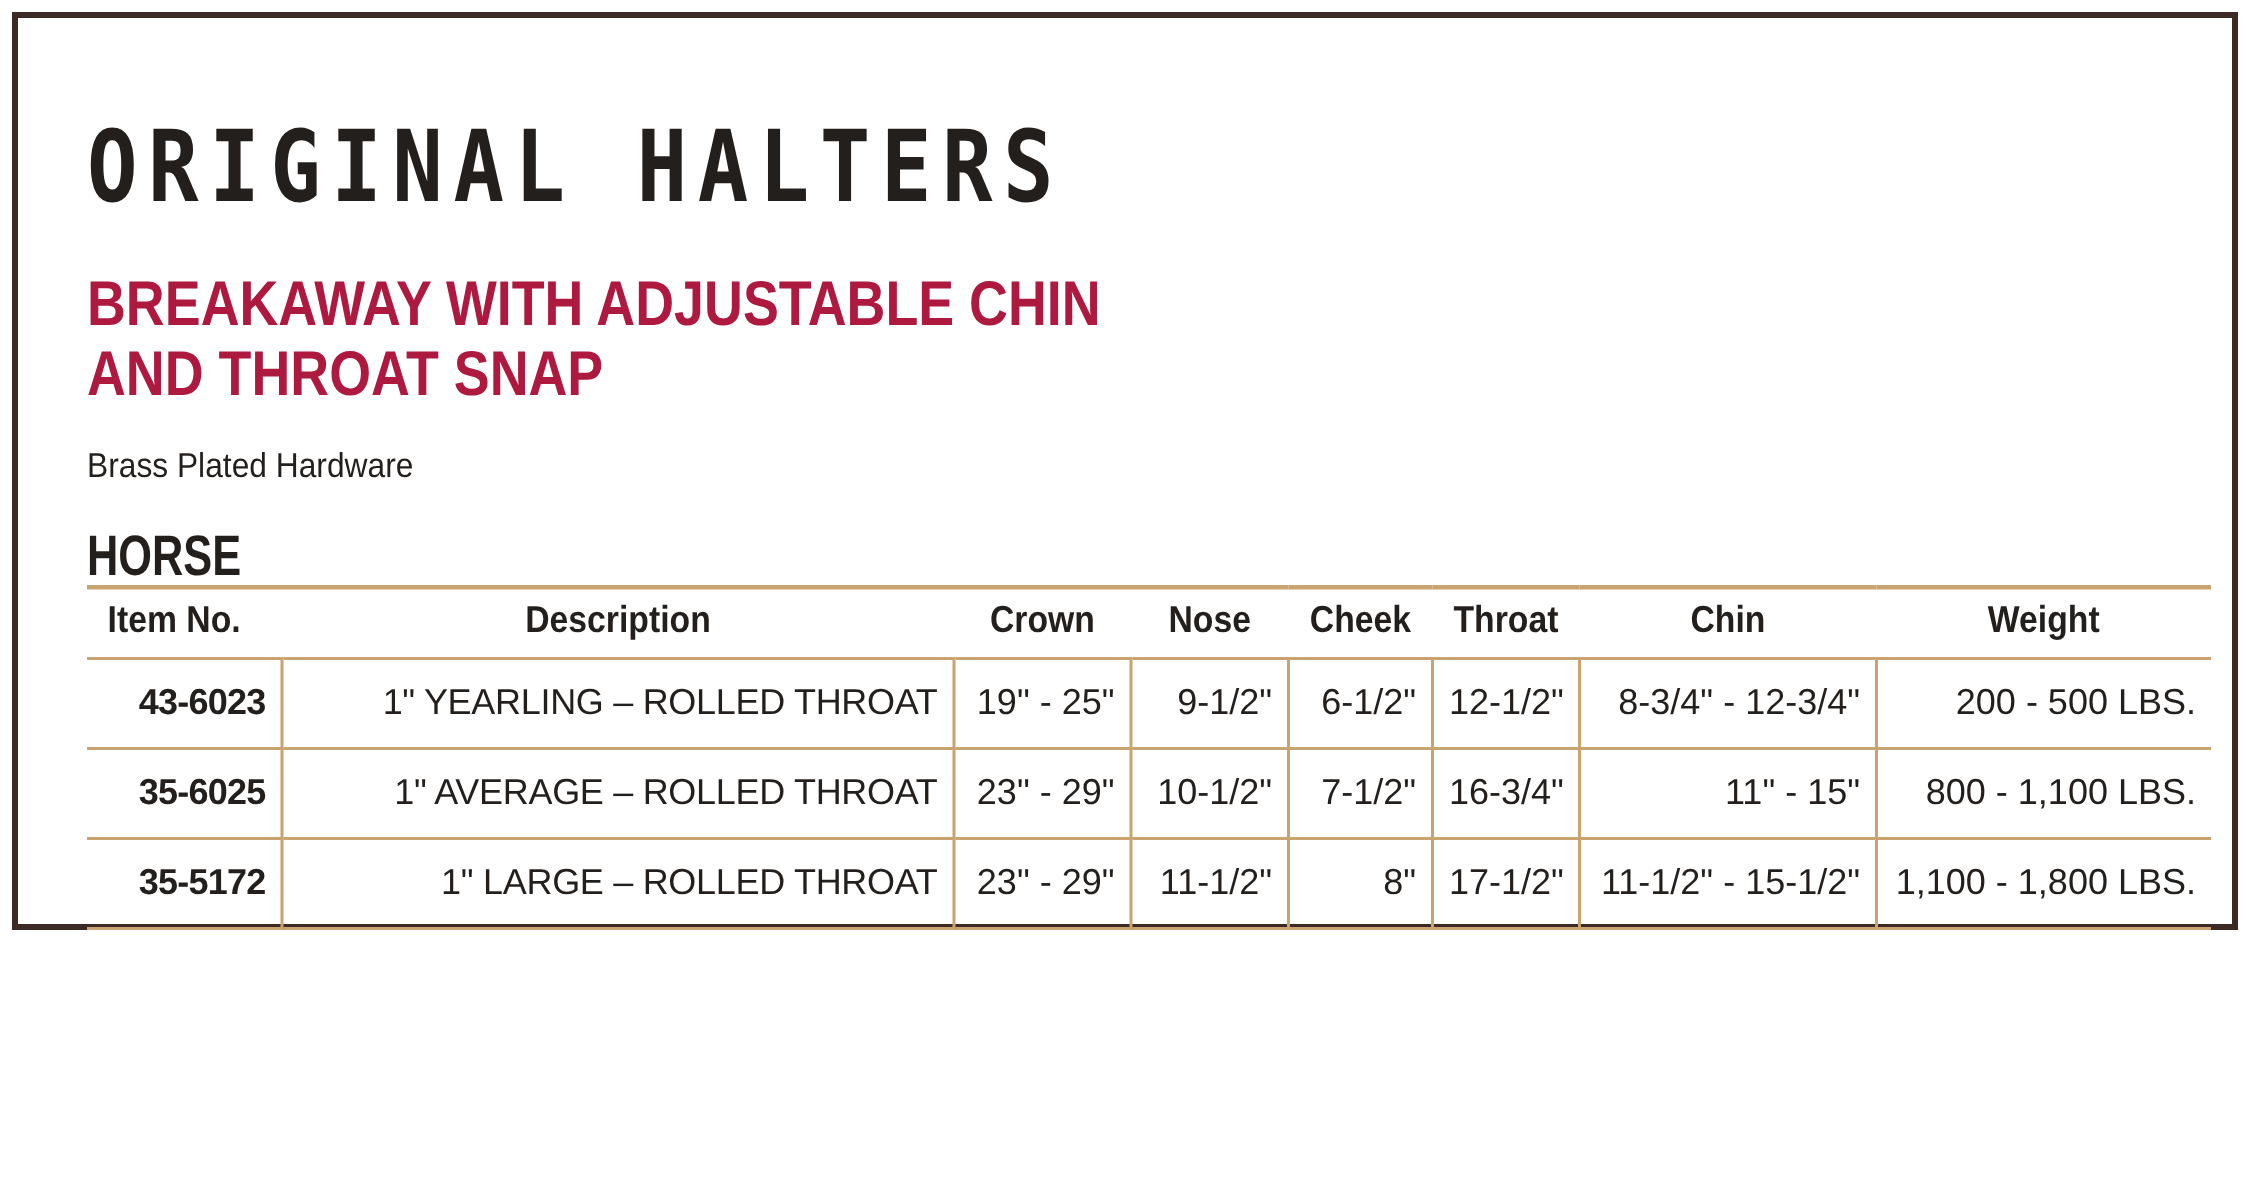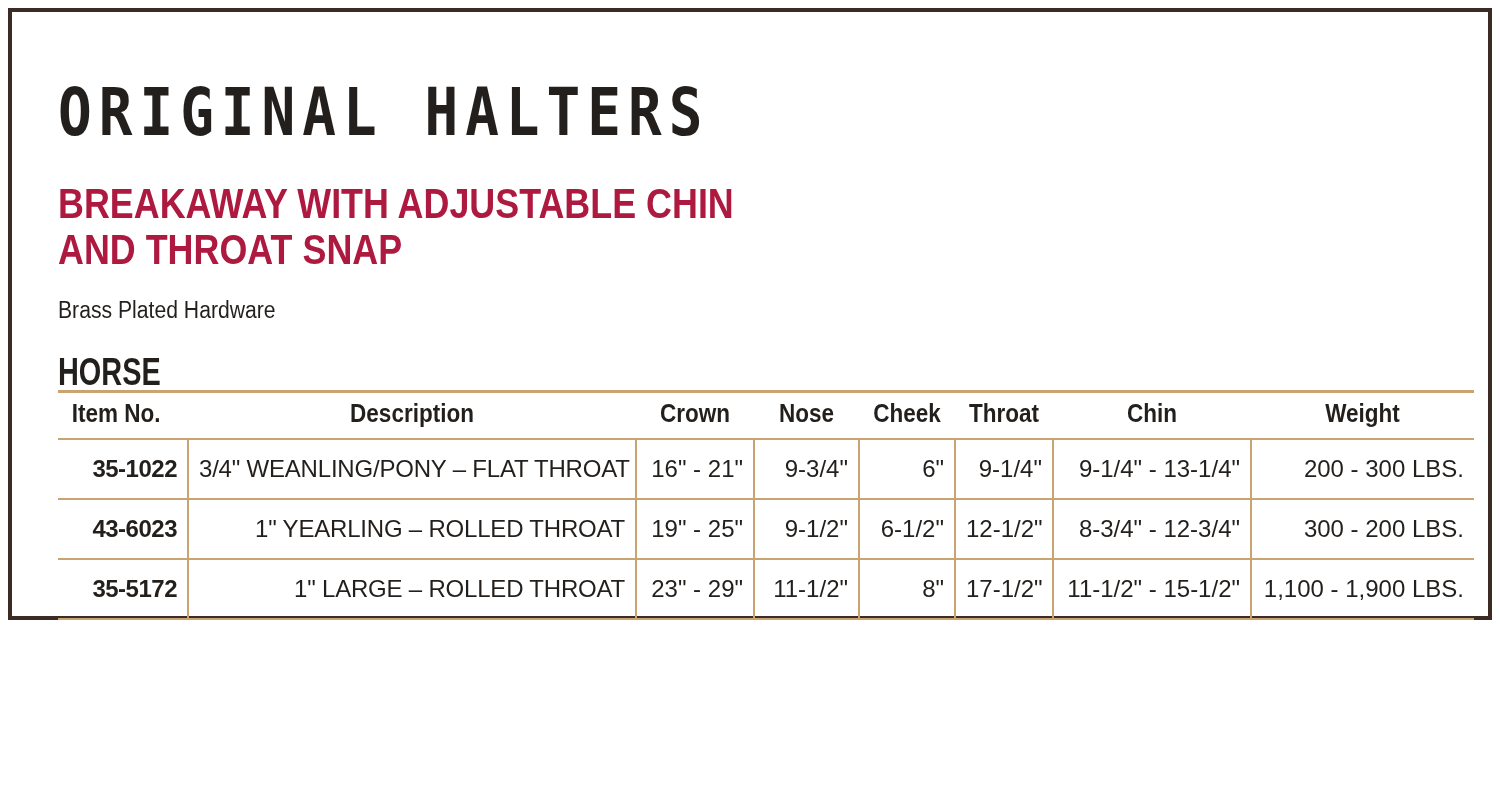--- a/index.html
+++ b/index.html
@@ -198,48 +198,48 @@
               <th>Crown</th>
               <th>Nose</th>
               <th>Cheek</th>
               <th>Throat</th>
               <th>Chin</th>
               <th>Weight</th>
             </tr>
           </thead>
           <tbody>
             <tr>
-              <td class="c-item">35-1022</td>
-              <td class="c-desc">3/4" WEANLING/PONY – FLAT THROAT</td>
-              <td>16" - 21"</td>
-              <td>9-3/4"</td>
-              <td>6"</td>
-              <td>9-1/4"</td>
-              <td>9-1/4" - 13-1/4"</td>
-              <td>200 - 300 LBS.</td>
-            </tr>
-            <tr>
               <td class="c-item">43-6023</td>
               <td class="c-desc">1" YEARLING – ROLLED THROAT</td>
               <td>19" - 25"</td>
               <td>9-1/2"</td>
               <td>6-1/2"</td>
               <td>12-1/2"</td>
               <td>8-3/4" - 12-3/4"</td>
-              <td>300 - 200 LBS.</td>
+              <td>200 - 500 LBS.</td>
+            </tr>
+            <tr>
+              <td class="c-item">35-6025</td>
+              <td class="c-desc">1" AVERAGE – ROLLED THROAT</td>
+              <td>23" - 29"</td>
+              <td>10-1/2"</td>
+              <td>7-1/2"</td>
+              <td>16-3/4"</td>
+              <td>11" - 15"</td>
+              <td>800 - 1,100 LBS.</td>
             </tr>
             <tr>
               <td class="c-item">35-5172</td>
               <td class="c-desc">1" LARGE – ROLLED THROAT</td>
               <td>23" - 29"</td>
               <td>11-1/2"</td>
               <td>8"</td>
               <td>17-1/2"</td>
               <td>11-1/2" - 15-1/2"</td>
-              <td>1,100 - 1,900 LBS.</td>
+              <td>1,100 - 1,800 LBS.</td>
             </tr>
           </tbody>
         </table>
       </div>
 
     </div>
   </div>
 </div>
 
 </body></html>

